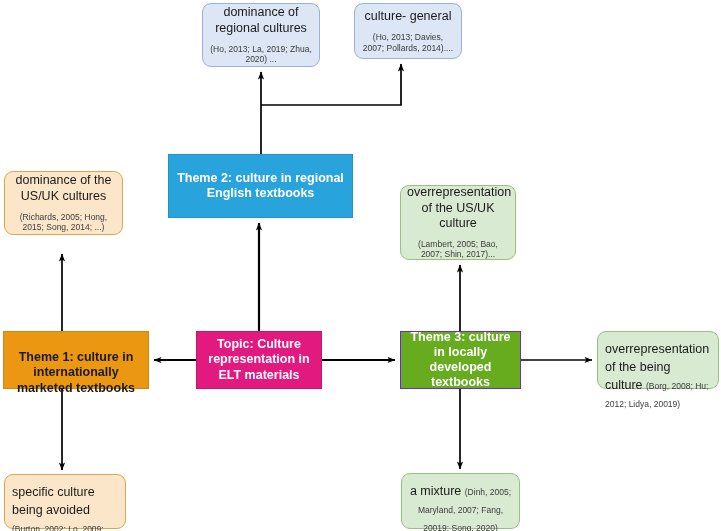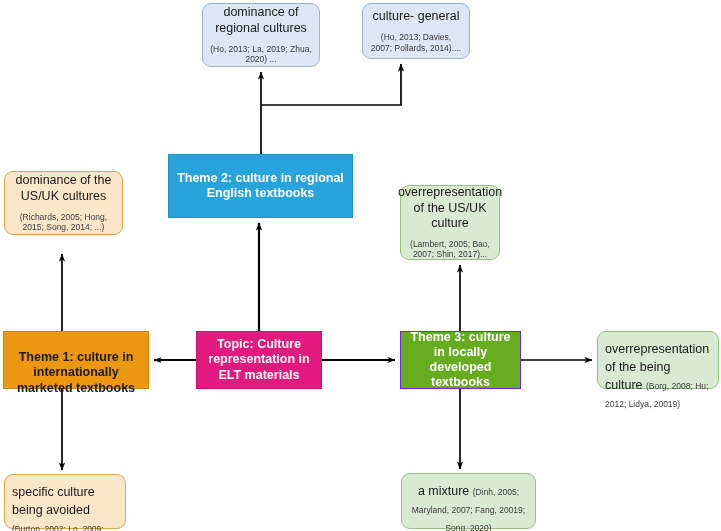--- a/index.html
+++ b/index.html
@@ -24,21 +24,20 @@
     top: 0;
     width: 721px;
     height: 531px;
     pointer-events: none;
   }
   .node {
     position: absolute;
     box-sizing: border-box;
     display: flex;
     flex-direction: column;
-    align-items: center;
     justify-content: center;
     text-align: center;
     border-radius: 9px;
     padding: 4px 6px;
     line-height: 1.22;
   }
   .node .title {
     display: block;
   }
   .node .cites {
@@ -106,23 +105,23 @@
   .leaf-orange {
     background: #fce6ca;
     border-color: #e2a44a;
   }
   .leaf-green {
     background: #d9ead3;
     border-color: #93c47d;
   }
 
   .n-dom-regional { left: 202px; top: 3px; width: 118px; height: 64px; }
-  .n-culture-general { left: 362px; top: 3px; width: 108px; height: 56px; }
+  .n-culture-general { left: 354px; top: 3px; width: 108px; height: 56px; }
   .n-dom-usuk { left: 4px; top: 171px; width: 119px; height: 64px; }
-  .n-over-usuk { left: 400px; top: 185px; width: 100px; height: 75px; }
+  .n-over-usuk { left: 400px; top: 185px; width: 116px; height: 75px; }
 
   
   .node-inline {
     display: block;
     text-align: center;
     padding: 7px 7px;
   }
   .node-inline .title {
     font-size: 12.5px;
     color: #1a1a1a;
@@ -133,21 +132,21 @@
   }
   .n-over-local {
     left: 597px; top: 331px; width: 122px; height: 58px;
     text-align: left;
   }
   .n-spec-avoid {
     left: 4px; top: 474px; width: 122px; height: 55px;
     text-align: left;
   }
   .n-mixture {
-    left: 401px; top: 473px; width: 135px; height: 56px;
+    left: 401px; top: 473px; width: 119px; height: 56px;
     text-align: center;
   }
 </style>
 </head>
 <body>
 
 <div id="canvas">
 
   <svg id="edges" viewBox="0 0 721 531" width="721" height="531">
     <defs>

